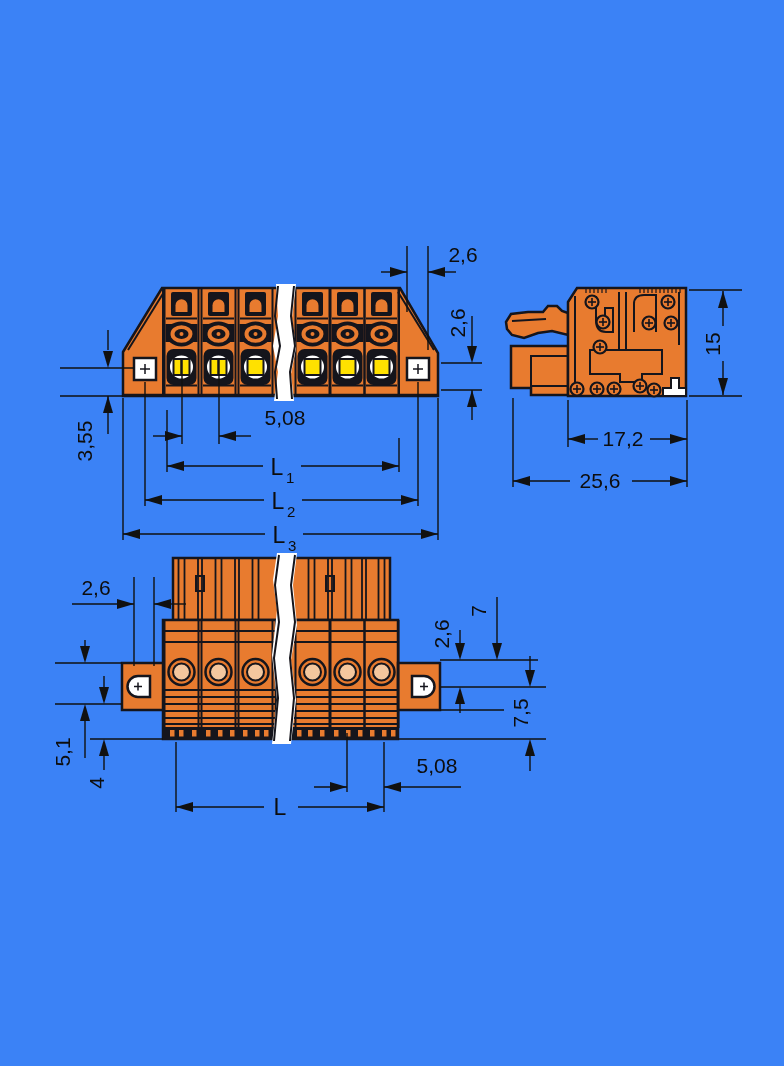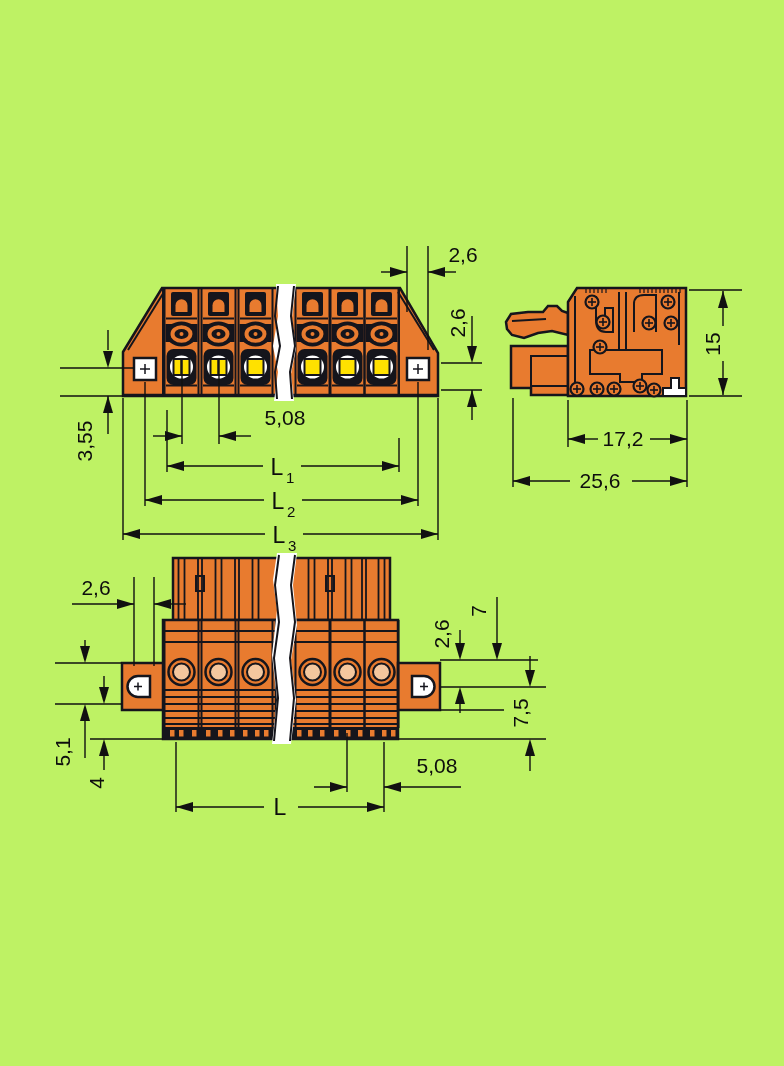--- a/index.html
+++ b/index.html
@@ -1,16 +1,16 @@
 <!DOCTYPE html>
 <html><head>
 <meta charset="utf-8">
 <style>
   html,body{margin:0;padding:0;background:#fff;}
-  .canvas{position:relative;width:784px;height:1066px;background:#bef264;overflow:hidden;
+  .canvas{position:relative;width:784px;height:1066px;background:#3b82f6;overflow:hidden;
           font-family:"Liberation Sans",sans-serif;}
   svg{position:absolute;left:0;top:0;}
   svg text{font-family:"Liberation Sans",sans-serif;fill:#0d0d0d;}
   .t21{font-size:21px;}
   .t23{font-size:23px;}
   .t15{font-size:15px;}
   .o{stroke:#15151C;fill:none;stroke-width:2;}
   .o3{stroke:#15151C;stroke-width:2.5;}
   .o1{stroke:#15151C;fill:none;stroke-width:1.5;}
   .d{stroke:#111;stroke-width:1.4;fill:none;}

